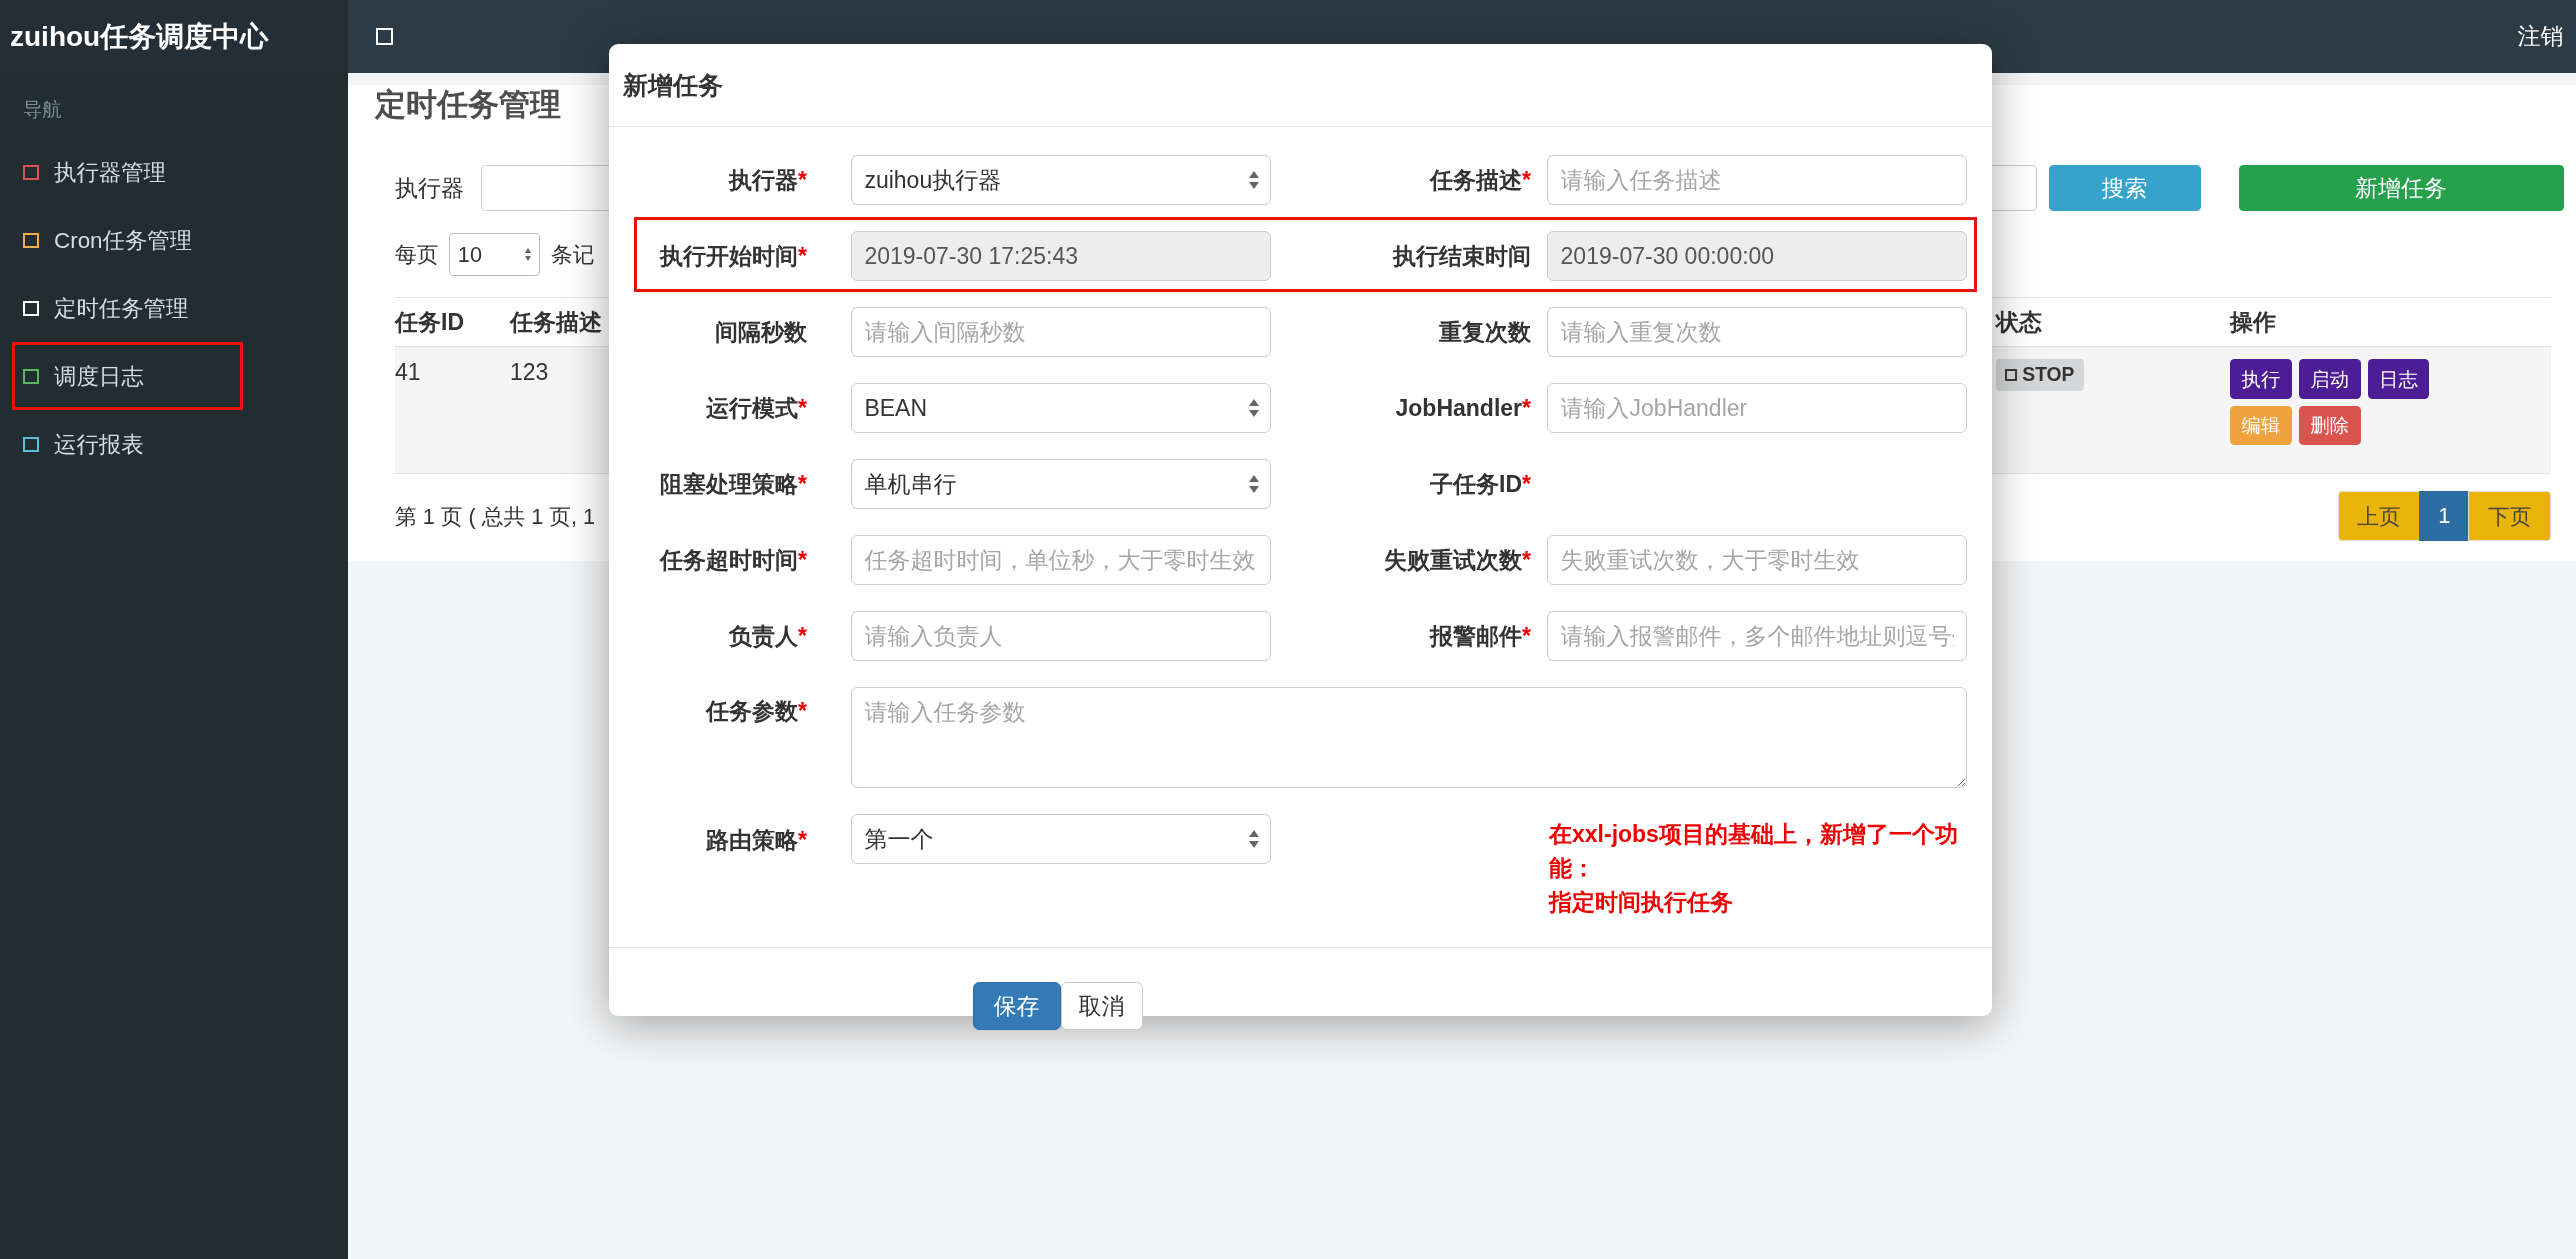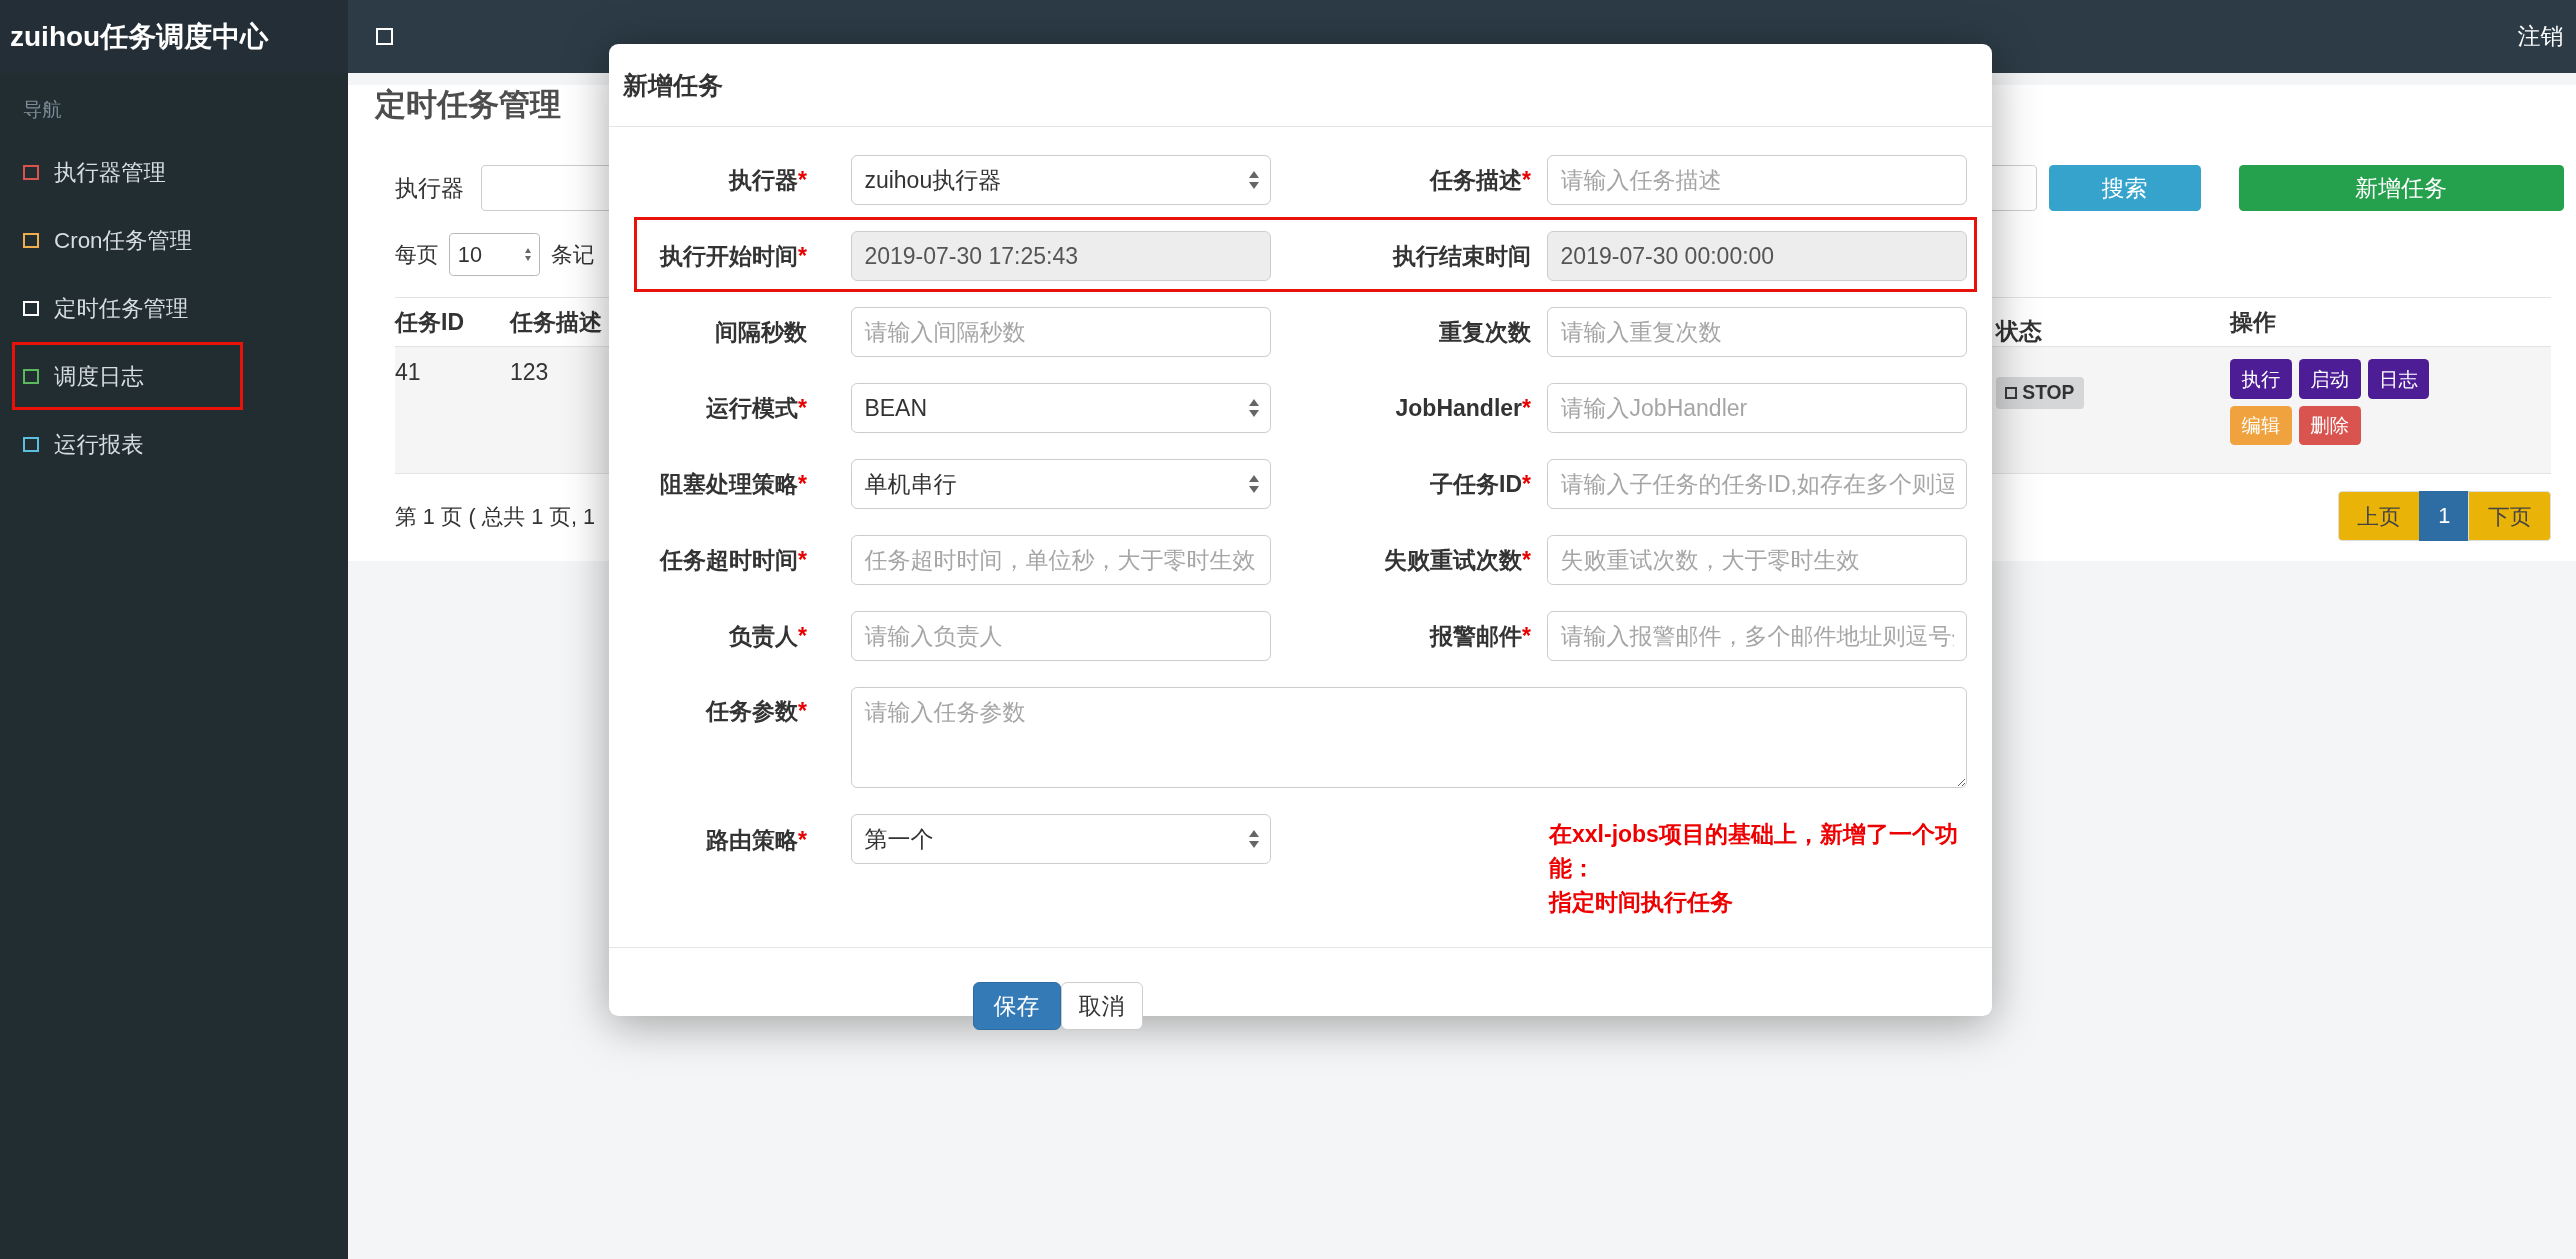--- a/index.html
+++ b/index.html
@@ -37,21 +37,21 @@
   
   .arrows { display:flex; flex-direction:column; align-items:center; }
   .tri-up { width:0; height:0; border-left:5.4px solid transparent; border-right:5.4px solid transparent; border-bottom:7px solid #666; margin-bottom:3.9px; }
   .tri-down { width:0; height:0; border-left:5.4px solid transparent; border-right:5.4px solid transparent; border-top:7px solid #666; }
   .arrows.sm .tri-up { border-left-width:3.9px; border-right-width:3.9px; border-bottom-width:5.4px; margin-bottom:3.1px; }
   .arrows.sm .tri-down { border-left-width:3.9px; border-right-width:3.9px; border-top-width:5.4px; }
   
   .jtable { margin:21px 25px 0 47px; }
   .thead { display:flex; height:50px; align-items:center; border-top:1.5px solid #e3e3e3; border-bottom:1.5px solid #e3e3e3; font-weight:bold; font-size:23px; }
   .trow { display:flex; min-height:127px; background:#f5f5f5; border-bottom:1.5px solid #e3e3e3; font-size:23px; padding-top:12.4px; }
-  .c1 { width:115px; flex:none; } .c2 { width:1486px; flex:none; } .c3 { width:234px; flex:none;margin-top:18px; } .c4 { width:320px; flex:none; }
+  .c1 { width:115px; flex:none; } .c2 { width:1486px; flex:none; } .c3 { width:234px; flex:none; } .c4 { width:320px; flex:none; }
   .badge-stop { display:inline-flex; align-items:center; background:#d4d6d7; border-radius:3.9px; padding:4.6px 9.3px; font-size:19.3px; font-weight:bold; color:#333; }
   .stop-sq { width:11.6px; height:11.6px; border:2.3px solid #3a3a3a; margin-right:5.4px; display:inline-block; }
   .ops-line { display:flex; gap:7px; margin-bottom:7px; }
   .btn-xs { border:none; border-radius:4.6px; font-size:19.3px; color:#fff; padding:6.2px 11.6px; cursor:pointer; font-family:inherit; }
   .b-blue { background:#4c1d95; } .b-orange { background:#efa23d; } .b-red { background:#d9534f; }
   
   .pagebar { margin:0 25px 0 47px; padding-top:17px; display:flex; align-items:center; font-size:21.7px; }
   .pg-summary { color:#333; }
   .pager { margin-left:auto; display:flex; }
   .pg-btn { height:50px; padding:0 18.6px; background:#eab308; border:1.5px solid #ddd; font-size:21.7px; color:#444; display:flex; align-items:center; cursor:pointer; }
@@ -241,21 +241,20 @@
       <div class="ctl">
         <div class="select">
           <span>单机串行</span>
           <span class="arrows">
               <span class="tri-up"></span>
               <span class="tri-down"></span>
             </span>
         </div>
       </div>
       <span class="lbl2"><span>子任务ID</span><span class="req">*</span></span>
-      <div class="ctl2"><input class="txt" placeholder="请输入子任务的任务ID,如存在多个则逗" style=""></div>
     </div>
 
     <div class="mrow">
       <span class="lbl"><span>任务超时时间</span><span class="req">*</span></span>
       <div class="ctl"><input class="txt" placeholder="任务超时时间，单位秒，大于零时生效" style=""></div>
       <span class="lbl2"><span>失败重试次数</span><span class="req">*</span></span>
       <div class="ctl2"><input class="txt" placeholder="失败重试次数，大于零时生效" style=""></div>
     </div>
 
     <div class="mrow">

